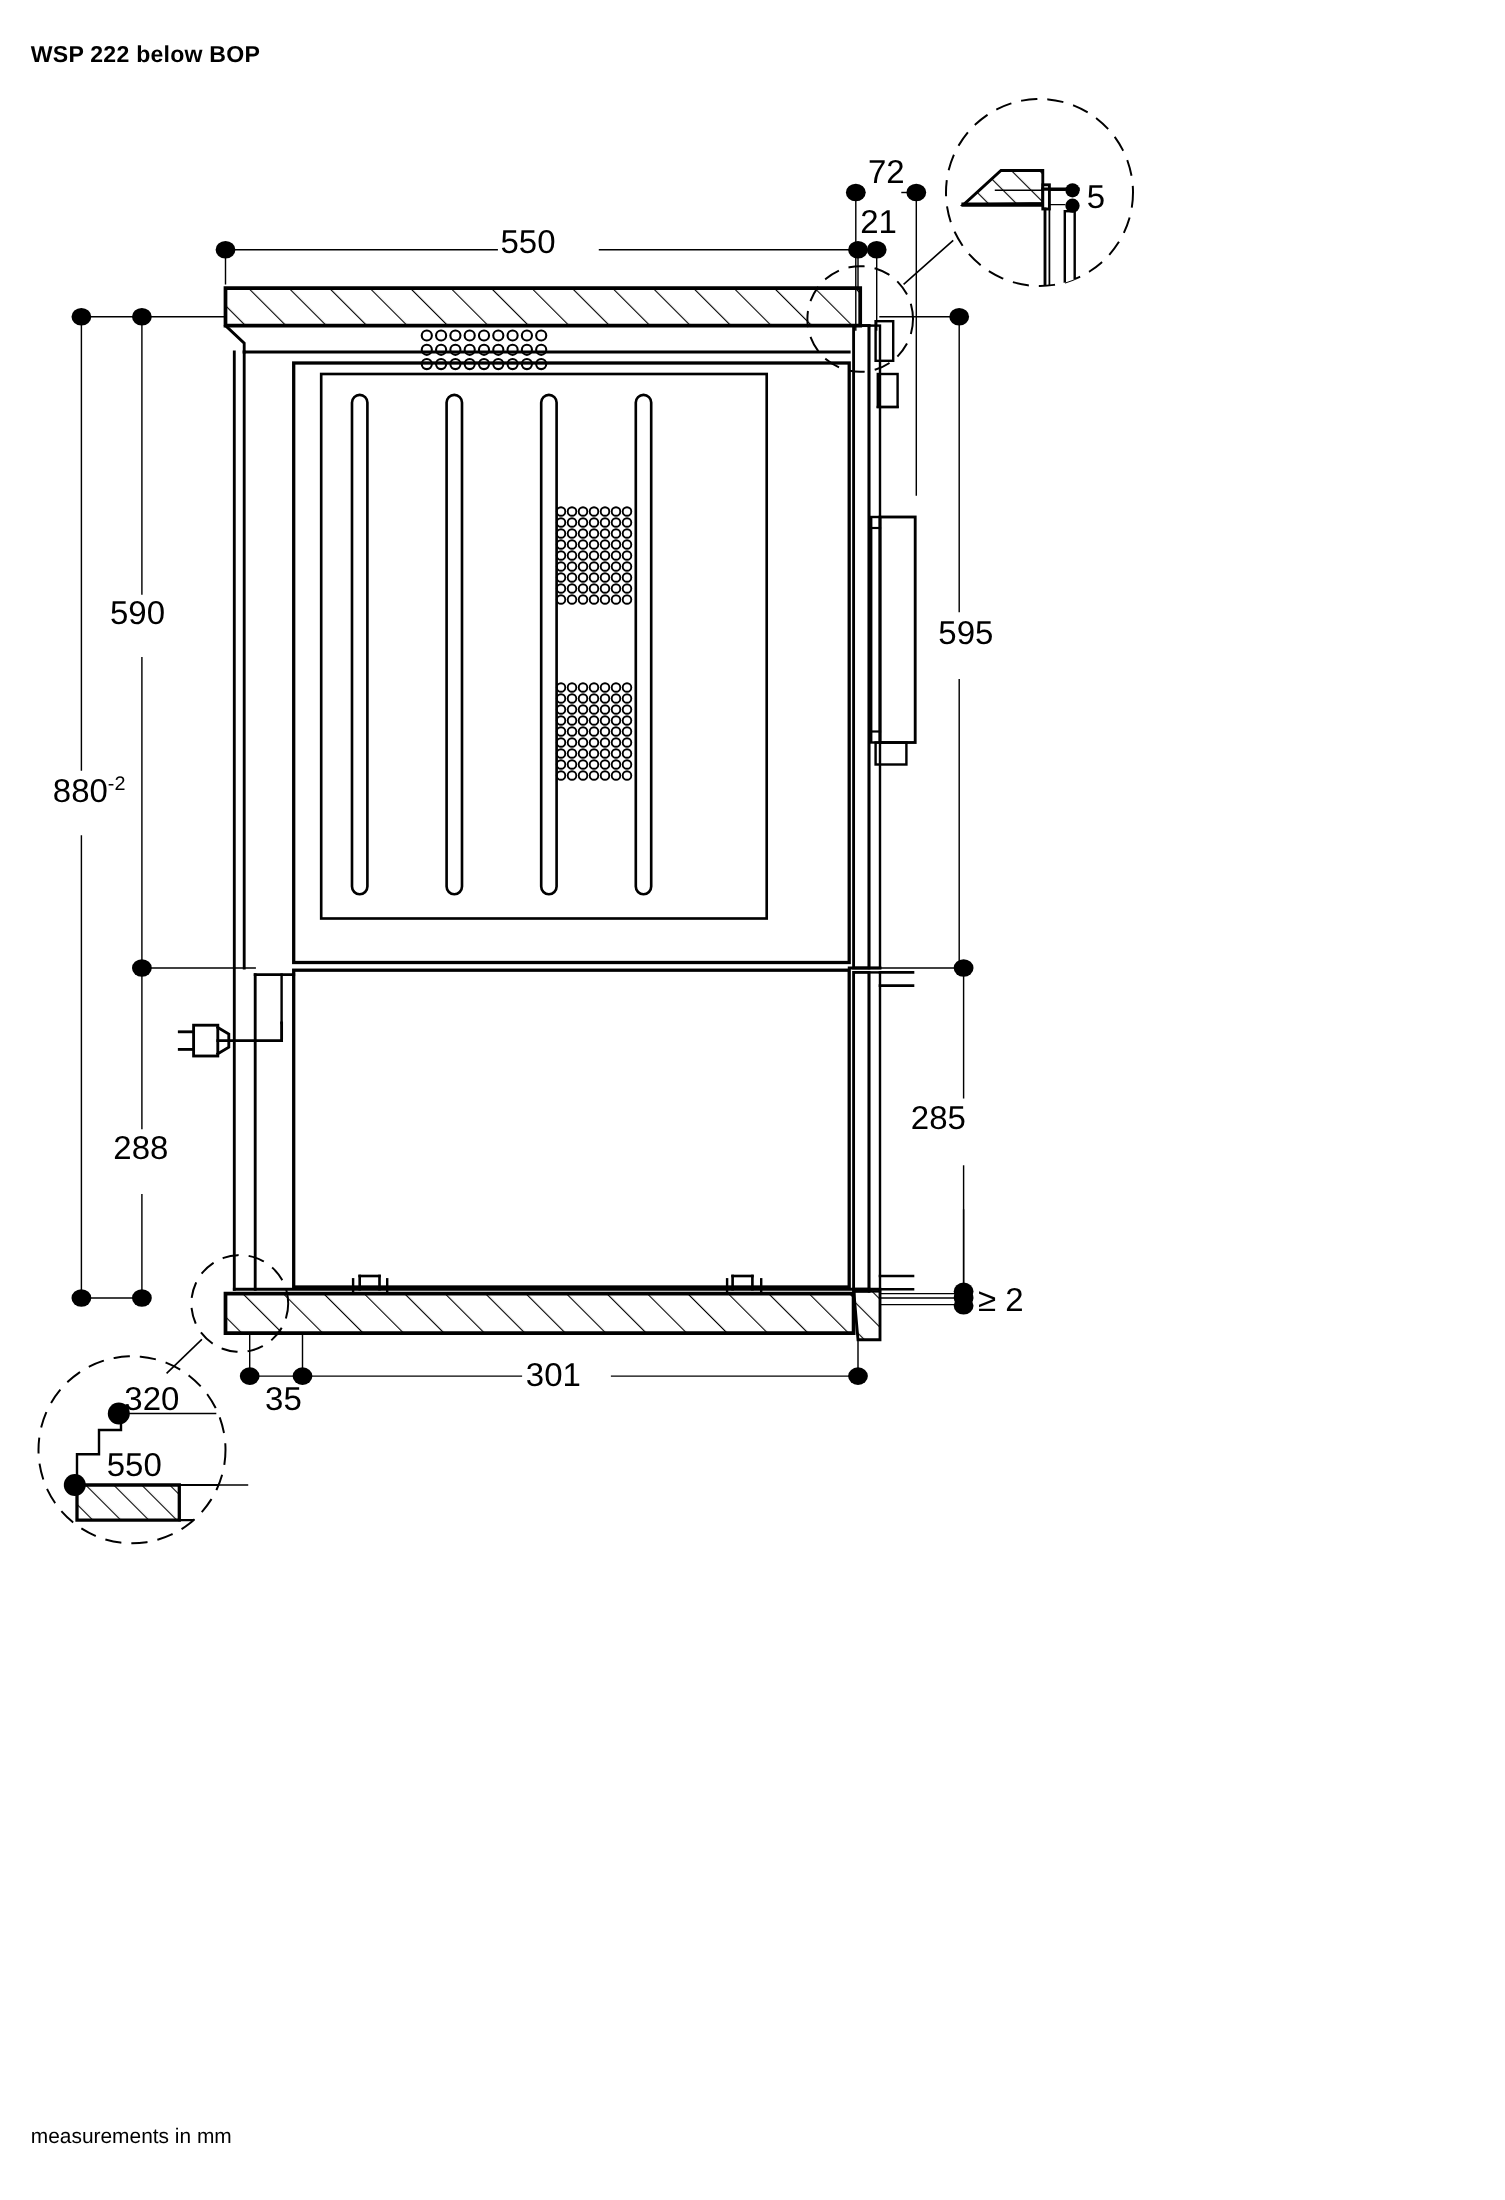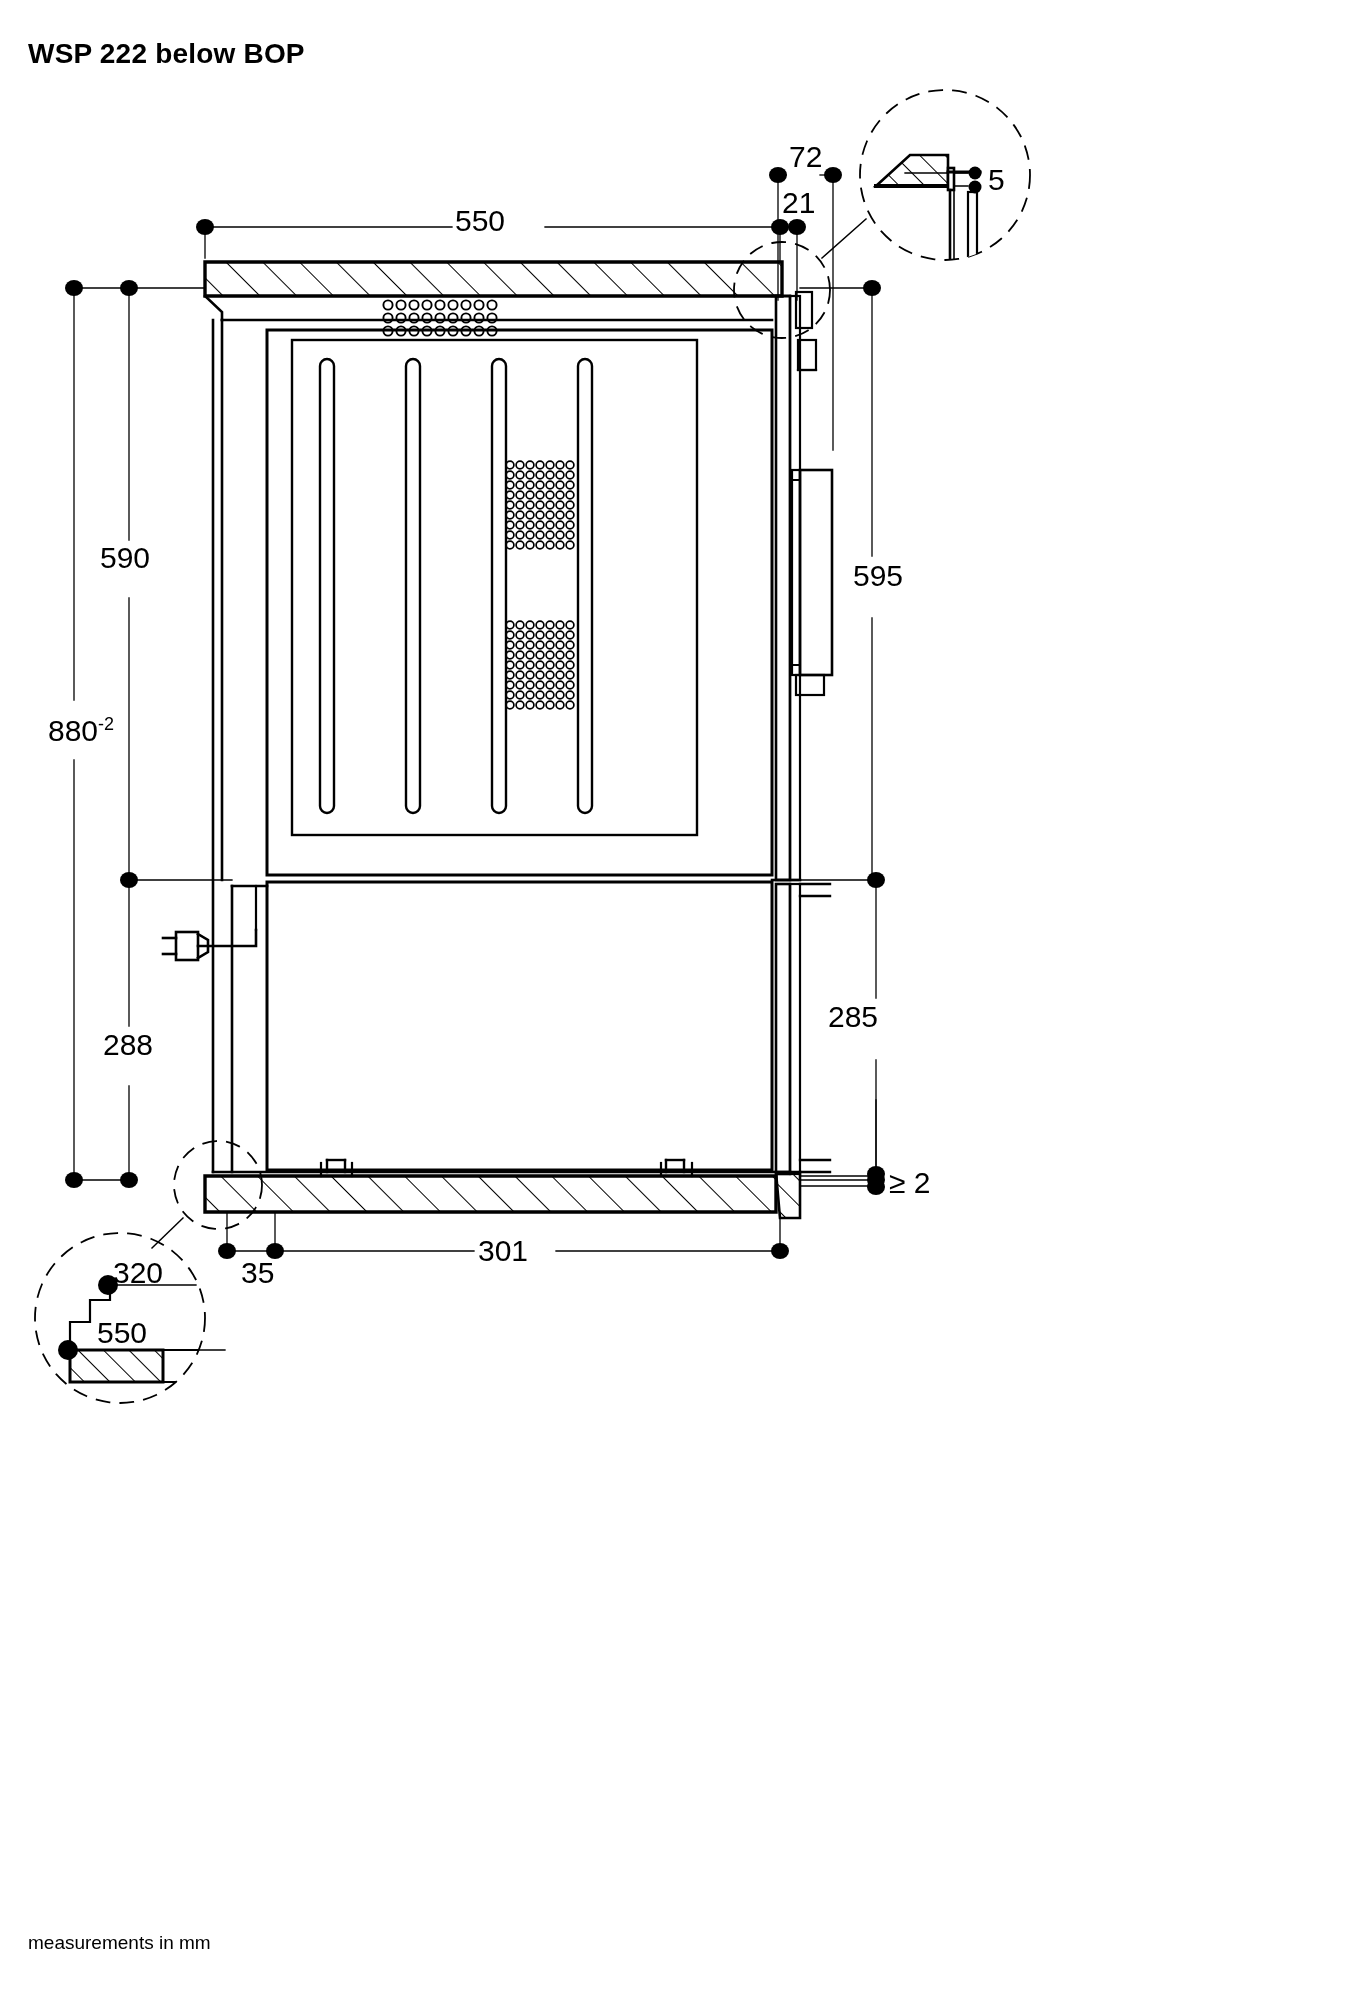--- a/index.html
+++ b/index.html
@@ -1,20 +1,20 @@
 <!DOCTYPE html>
 <html><head>
 <meta charset="utf-8">
 <style>
   html,body{margin:0;padding:0;background:#fff;}
   body{width:1368px;height:2000px;position:relative;
        font-family:"Liberation Sans",sans-serif;color:#000;overflow:hidden;}
   #stage{position:absolute;inset:0;}
   svg{position:absolute;top:0;left:0;width:1368px;height:2000px;}
-  .ttl{position:absolute;left:28px;top:38px;font-size:28px;font-weight:bold;
+  .ttl{position:absolute;left:28px;top:38px;font-size:21px;font-weight:bold;
        letter-spacing:.2px;white-space:nowrap;text-align:center;}
   .foot{position:absolute;left:28px;top:1932px;font-size:19px;white-space:nowrap;}
   .dim{position:absolute;font-size:30px;white-space:nowrap;line-height:1;}
   .dim sup{font-size:18px;vertical-align:super;}
 </style>
 </head>
 <body>
 
 <div id="stage">
 
@@ -24,21 +24,21 @@
   <div class="dim" style="left:455px;top:206px;">550</div>
 
   <div class="dim" style="left:789px;top:142px;">72</div>
 
   <div class="dim" style="left:782px;top:188px;">21</div>
 
   <div class="dim" style="left:988px;top:165px;">5</div>
 
   <div class="dim" style="left:100px;top:543px;">590</div>
 
-  <div class="dim" style="left:48px;top:703px;margin-top:12px;"><span>880</span><sup>-2</sup></div>
+  <div class="dim" style="left:48px;top:703px;"><span>880</span><sup>-2</sup></div>
 
   <div class="dim" style="left:103px;top:1030px;">288</div>
 
   <div class="dim" style="left:853px;top:561px;">595</div>
 
   <div class="dim" style="left:828px;top:1002px;">285</div>
 
   <div class="dim" style="left:889px;top:1168px;">≥ 2</div>
 
   <div class="dim" style="left:478px;top:1236px;">301</div>

